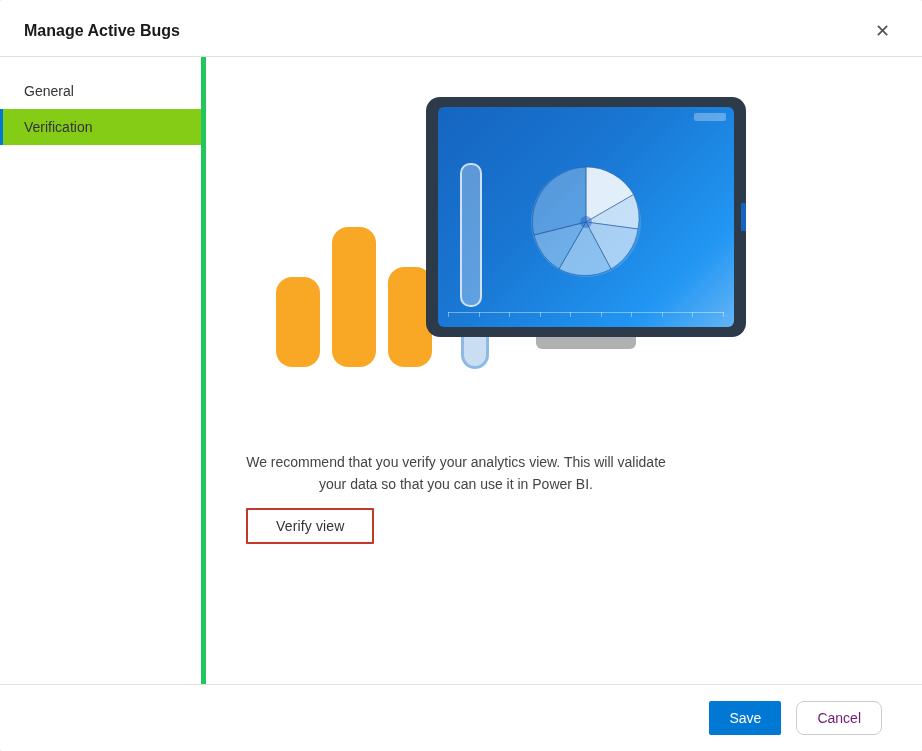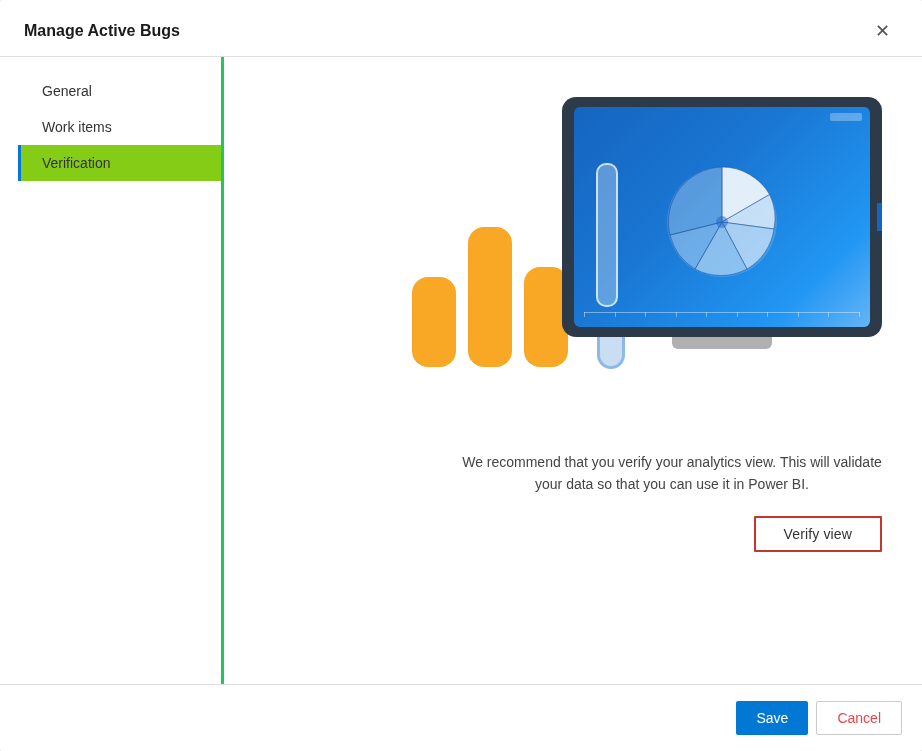--- a/index.html
+++ b/index.html
@@ -44,22 +44,21 @@
     }
     .modal-body {
       display: flex;
       flex: 1;
       min-height: 0;
     }
     .sidebar {
       width: 206px;
       padding: 16px 0;
       flex-shrink: 0;
-      border-right: 3px solid #22c55e;
-      margin-left: 18px;
+      border-right: 5px solid #22c55e;
     }
     .sidebar-item {
       padding: 10px 24px;
       font-size: 14px;
       color: #333;
       cursor: pointer;
       position: relative;
     }
     .sidebar-item.active {
       background: #84cc16;
@@ -71,21 +70,21 @@
       left: 0;
       top: 0;
       bottom: 0;
       width: 3px;
       background: #0078d4;
     }
     .content-area {
       flex: 1;
       display: flex;
       flex-direction: column;
-      align-items: flex-end;
+      align-items: flex-start;
       justify-content: flex-start;
       padding: 30px 40px 20px 40px;
     }
     .illustration-container {
       position: relative;
       width: 500px;
       height: 340px;
       display: flex;
       align-items: flex-end;
       justify-content: center;
@@ -222,77 +221,74 @@
     }
     .description-text {
       text-align: center;
       font-size: 14px;
       color: #444;
       margin-top: 24px;
       line-height: 1.6;
       max-width: 420px;
     }
     .verify-btn-wrapper {
-      margin-top: 20px;
+      margin-top: 12px;
     }
     .verify-btn {
       padding: 8px 28px;
       font-size: 14px;
       font-weight: 500;
       color: #333;
       background: white;
       border: 2px solid #c0392b;
       cursor: pointer;
       border-radius: 1px;
       letter-spacing: 0.01em;
     }
     .modal-footer {
       display: flex;
       justify-content: flex-end;
-      padding: 16px 20px;
-      gap: 8px;
+      padding: 16px 40px;
+      gap: 15px;
       border-top: 1px solid #e0e0e0;
     }
     .btn-save {
       padding: 8px 20px;
       font-size: 14px;
       background: #0078d4;
       color: white;
       border: none;
       border-radius: 2px;
       cursor: pointer;
       font-weight: 500;
     }
     .btn-cancel {
       padding: 8px 20px;
       font-size: 14px;
       background: white;
-      color: #ef4444;
+      color: #701a75;
       border: 1px solid #ccc;
-      border-radius: 2px;
+      border-radius: 8px;
       cursor: pointer;
     }
   </style>
 </head>
 <body>
 
 <div class="modal-overlay">
   <div class="modal-header">
     <span class="modal-title">Manage Active Bugs</span>
     <button class="close-btn">✕</button>
   </div>
 
   <div class="modal-body">
 
     <nav class="sidebar">
       <div class="sidebar-item">
         <span>General</span>
-      </div>
-      <div class="sidebar-item">
-        <span>Work items</span>
       </div>
       <div class="sidebar-item active">
         <span>Verification</span>
       </div>
     </nav>
 
     <div class="content-area">
 
       <div class="illustration-container">
 

